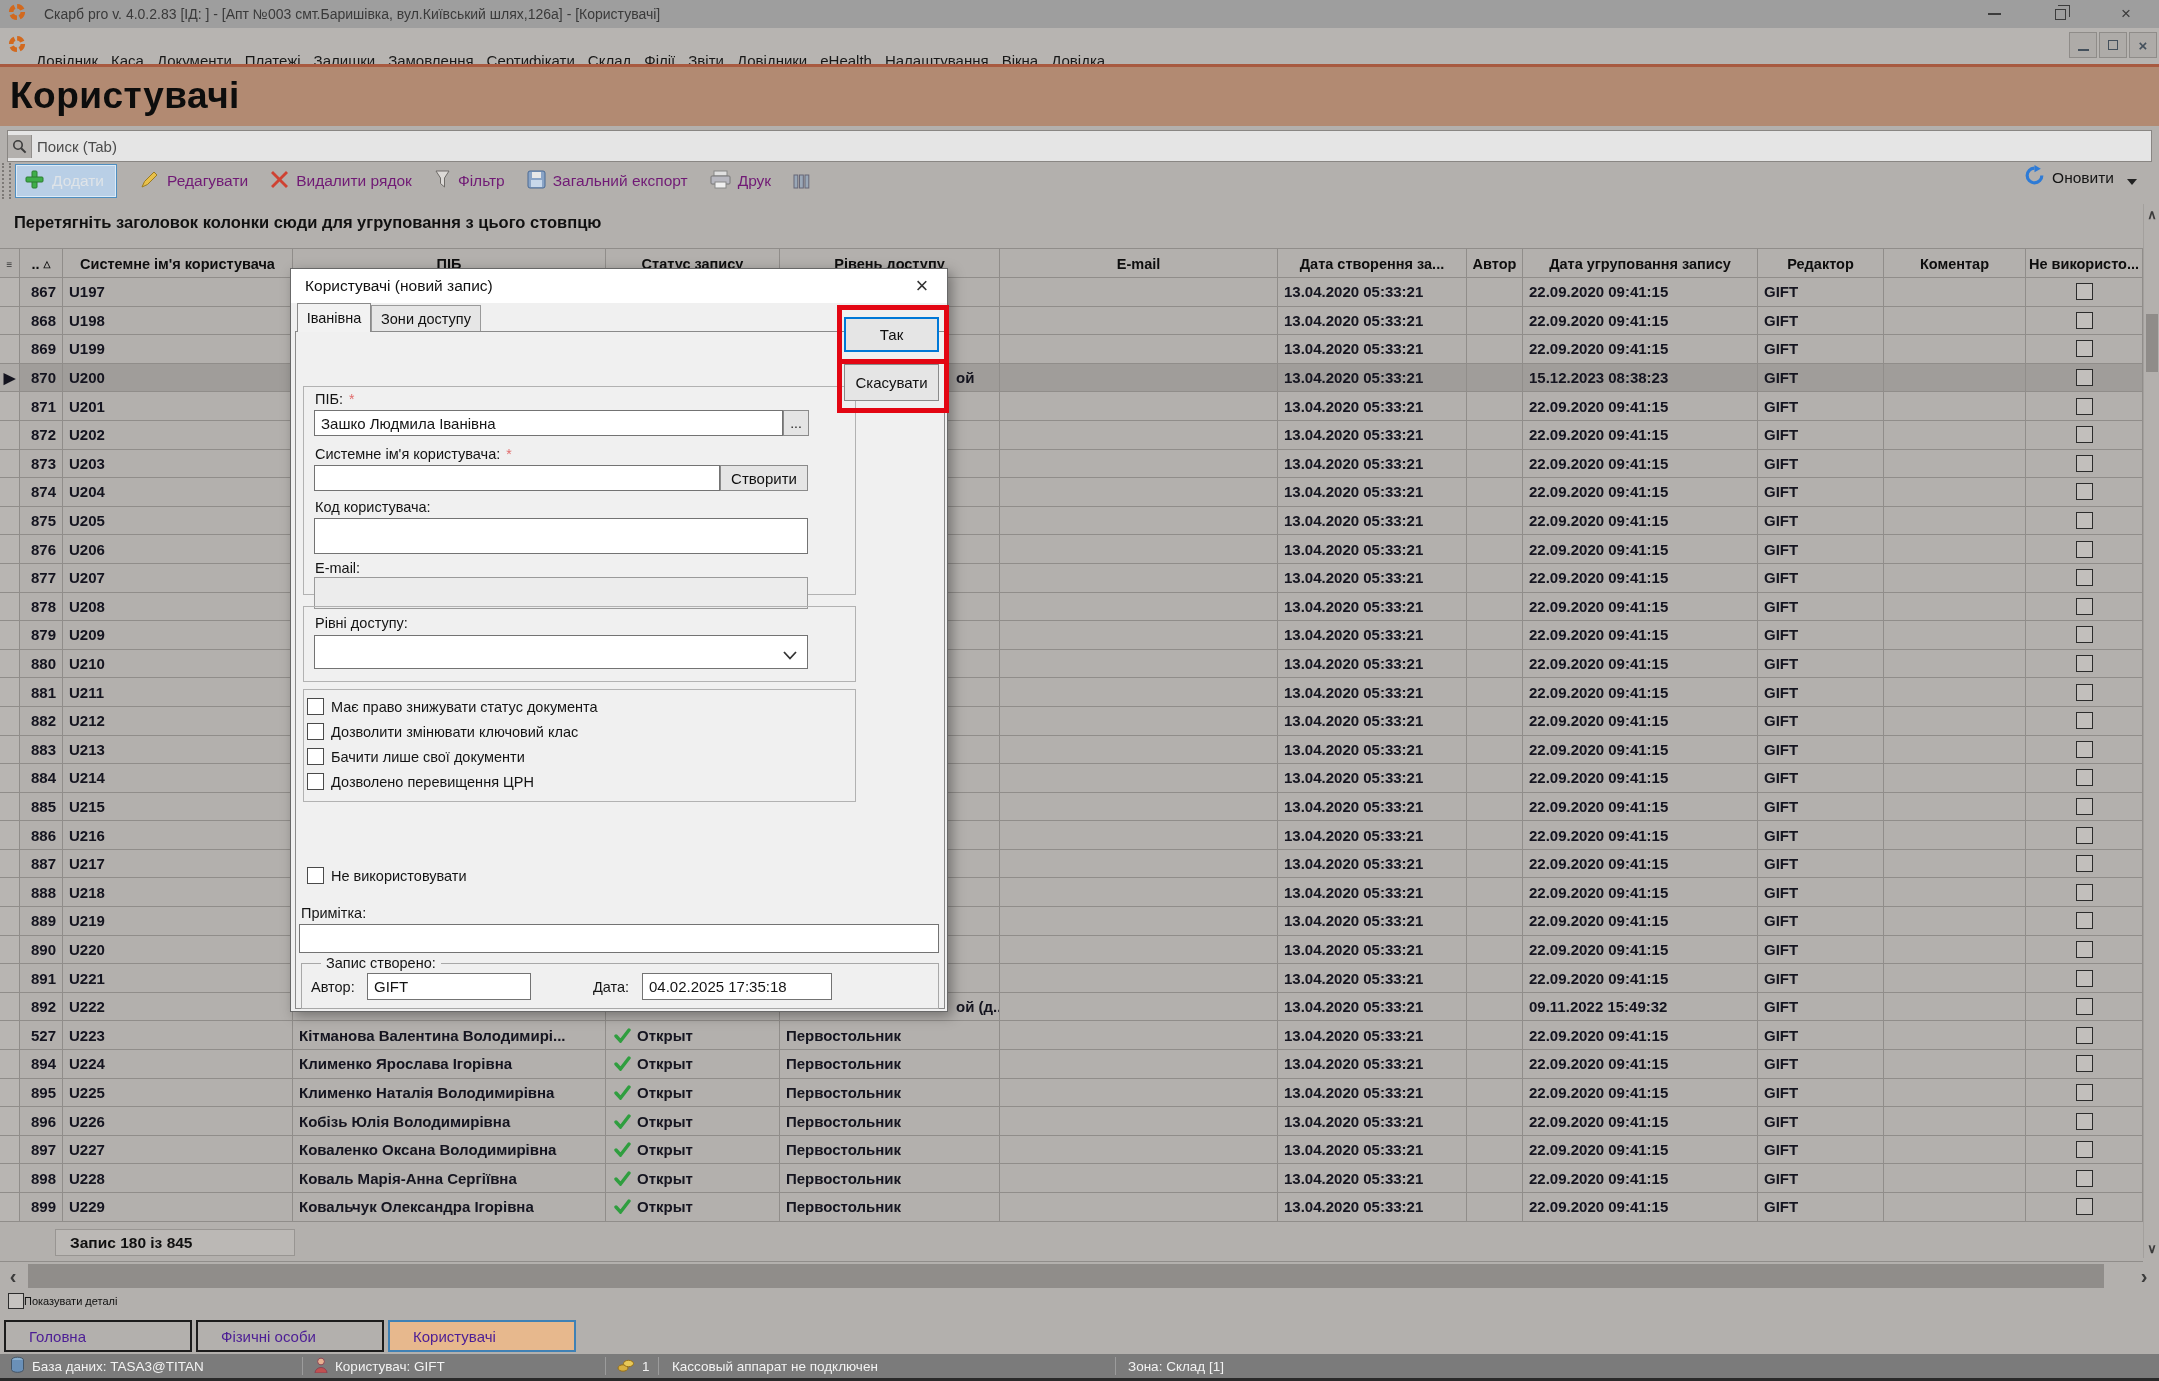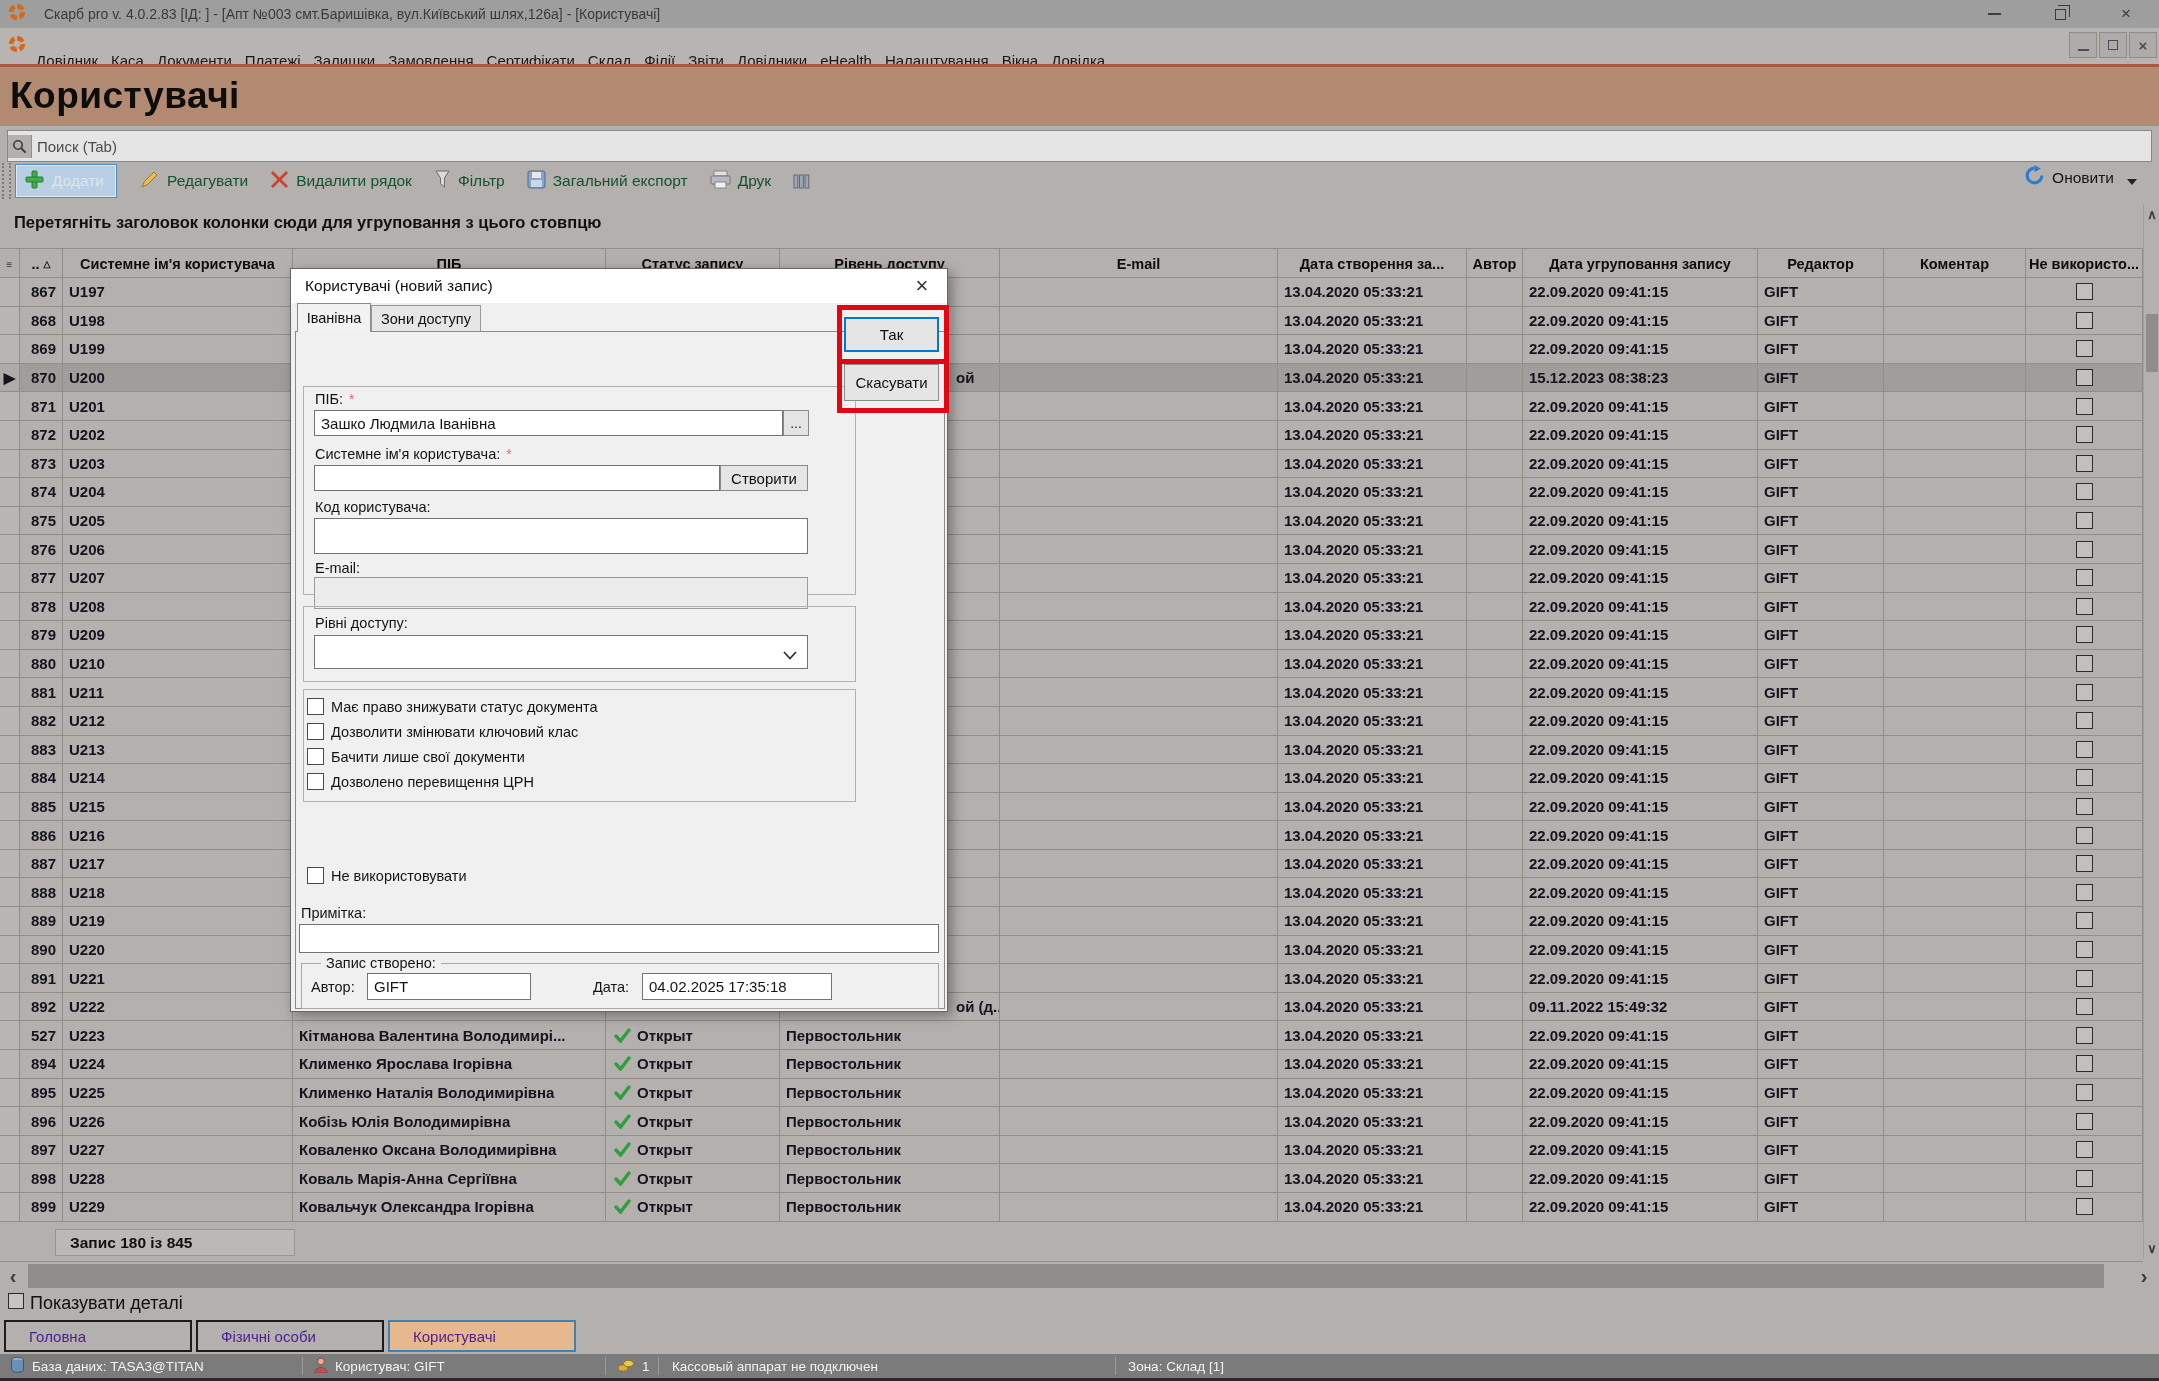--- a/index.html
+++ b/index.html
@@ -28,21 +28,21 @@
 
   
   .searchrow { position:absolute; left:0; top:126px; width:2159px; height:32px; }
   .searchfield { position:absolute; left:7px; top:4px; width:2145px; height:32px; background:#e5e5e5; border:1px solid #898683; display:flex; align-items:center; }
   .searchicon-box { width:24px; height:23px; background:#b3b0ad; border-right:1px solid #918e8b; display:flex; align-items:center; justify-content:center; }
   .search-ph { font-size:15px; color:#4c4c4c; margin-left:5px; }
 
   
   .toolbar { position:absolute; left:0; top:158px; width:2159px; height:46px; display:flex; align-items:center; }
   .grip { width:9px; height:36px; margin-left:2px; border-left:2px dotted #7c7976; border-right:2px dotted #7c7976; }
-  .tb { display:flex; align-items:center; gap:7px; background:transparent; border:none; font-size:15.5px; color:#14532d; margin-right:22px; font-family:inherit; }
+  .tb { display:flex; align-items:center; gap:7px; background:transparent; border:none; font-size:15.5px; color:#701a75; margin-right:22px; font-family:inherit; }
   .tb.addbtn { background:#b9cfe6; border:1px solid #4e8ec0; box-shadow:inset 0 0 0 1px #dcebf8; padding:4px 12px 4px 8px; height:34px; margin-left:4px; color:#dfe4e8; }
   .tb .lbl { white-space:nowrap; }
   .refreshbtn { position:absolute; right:22px; top:7px; display:flex; align-items:center; gap:7px; font-size:15.5px; color:#141414; background:none; border:none; font-family:inherit; }
   .caret-down { width:0; height:0; border-left:5px solid transparent; border-right:5px solid transparent; border-top:6px solid #222; margin-left:6px; margin-top:8px; }
 
   
   .grouphint { position:absolute; left:14px; top:213px; font-size:16.5px; font-weight:bold; color:#111; }
 
   
   .grid { display:grid; grid-template-columns:20px 43px 230px 313px 174px 220px 278px 189px 56px 235px 126px 142px 117px; }
@@ -65,21 +65,21 @@
   .gridfooter { position:absolute; left:0; top:1222px; width:2143px; height:40px; background:#b3b0ad; border-bottom:1px solid #908d8a; }
   .recbox { position:absolute; left:55px; top:7px; width:240px; height:27px; background:#bbb8b5; border:1px solid #989592; font-size:15.5px; font-weight:bold; color:#101010; display:flex; align-items:center; padding-left:14px; }
   .hscroll { position:absolute; left:0; top:1262px; width:2159px; height:28px; background:#b3b0ad; }
   .hs-arrow { position:absolute; top:0; width:26px; height:28px; display:flex; align-items:center; justify-content:center; font-size:20px; font-weight:bold; color:#3c3c3c; }
   .hs-thumb { position:absolute; left:28px; top:2px; width:2076px; height:24px; background:#908d8a; }
   .vscroll { position:absolute; left:2143px; top:204px; width:16px; height:1054px; background:#b3b0ad; border-left:1px solid #a3a09d; }
   .vs-arrow { position:absolute; left:0; width:16px; height:20px; display:flex; align-items:center; justify-content:center; font-size:13px; font-weight:bold; color:#3c3c3c; }
   .vs-thumb { position:absolute; left:2px; top:110px; width:12px; height:58px; background:#8f8c89; }
 
   
-  .detailsrow { position:absolute; left:8px; top:1293px; display:flex; align-items:flex-start; gap:6px; font-size:18px; color:#101010; }
+  .detailsrow { position:absolute; left:8px; top:1293px; display:flex; align-items:center; font-size:11px; color:#101010; }
   .dcb { width:16px; height:16px; border:1.4px solid #2c2c2c; background:#c6c3c0; }
   .bottomtabs { position:absolute; left:4px; top:1320px; display:flex; gap:4px; }
   .btab { width:188px; height:32px; border:2px solid #1c1c1c; background:#b3b0ad; font-size:15px; color:#4c1d95; display:flex; align-items:center; padding-left:23px; }
   .btab.active { background:#e7b88d; border:2px solid #3f81b5; }
   .statusbar { position:absolute; left:0; top:1354px; width:2159px; height:27px; background:#7b7b7b; border-bottom:3px solid #2a2a2a; color:#f3f3f3; font-size:13.5px; }
   .sb-item { position:absolute; top:0; height:24px; display:flex; align-items:center; gap:7px; }
   .sb-sep { position:absolute; top:3px; width:1px; height:18px; background:#9c9c9c; }
 
   
   .dialog { position:absolute; left:290px; top:268px; width:658px; height:744px; background:#f0f0f0; border:1px solid #686868; box-shadow:4px 4px 12px rgba(0,0,0,0.35); z-index:50; }

